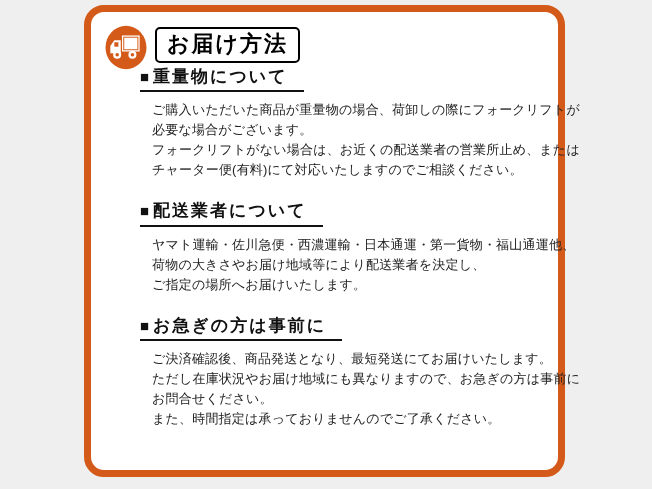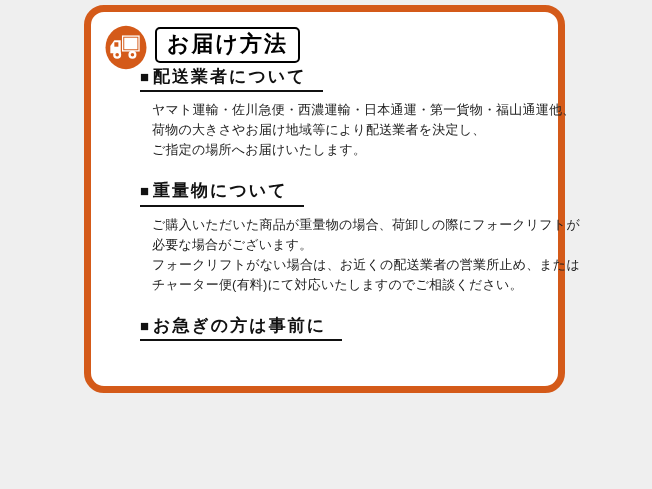--- a/index.html
+++ b/index.html
@@ -13,21 +13,21 @@
     font-family: "Liberation Sans", "DejaVu Sans", sans-serif;
     color: #1d1d1d;
     position: relative;
     overflow: hidden;
   }
   .panel {
     position: absolute;
     left: 84px;
     top: 5px;
     width: 481px;
-    height: 388px;
+    height: 472px;
     box-sizing: border-box;
     background: #ffffff;
     border: 7px solid #d45a19;
     border-radius: 20px;
   }
   .panel-header {
     display: flex;
     align-items: flex-start;
     padding: 13px 0 0 14px;
   }
@@ -100,36 +100,42 @@
         <circle cx="34" cy="37" r="5" fill="#ffffff"></circle>
         <circle cx="34" cy="37" r="2.2" fill="#d45a19"></circle>
       </svg>
     </span>
     <div class="title-box">お届け方法</div>
   </div>
 
   <div class="sections">
 
     <section>
-      <h2 class="sec-head"><span class="bullet">■</span><span>配送業者について</span></h2>
-      <div class="body-lines">
-        <p class="line">ヤマト運輸・佐川急便・西濃運輸・日本通運・第一貨物・福山通運他、</p>
-        <p class="line">荷物の大きさやお届け地域等により配送業者を決定し、</p>
-        <p class="line">ご指定の場所へお届けいたします。</p>
-      </div>
-    </section>
-
-    <section>
       <h2 class="sec-head"><span class="bullet">■</span><span>重量物について</span></h2>
       <div class="body-lines">
         <p class="line">ご購入いただいた商品が重量物の場合、荷卸しの際にフォークリフトが</p>
         <p class="line">必要な場合がございます。</p>
         <p class="line">フォークリフトがない場合は、お近くの配送業者の営業所止め、または</p>
         <p class="line">チャーター便(有料)にて対応いたしますのでご相談ください。</p>
       </div>
     </section>
 
     <section>
+      <h2 class="sec-head"><span class="bullet">■</span><span>配送業者について</span></h2>
+      <div class="body-lines">
+        <p class="line">ヤマト運輸・佐川急便・西濃運輸・日本通運・第一貨物・福山通運他、</p>
+        <p class="line">荷物の大きさやお届け地域等により配送業者を決定し、</p>
+        <p class="line">ご指定の場所へお届けいたします。</p>
+      </div>
+    </section>
+
+    <section>
       <h2 class="sec-head"><span class="bullet">■</span><span>お急ぎの方は事前に</span></h2>
+      <div class="body-lines">
+        <p class="line">ご決済確認後、商品発送となり、最短発送にてお届けいたします。</p>
+        <p class="line">ただし在庫状況やお届け地域にも異なりますので、お急ぎの方は事前に</p>
+        <p class="line">お問合せください。</p>
+        <p class="line">また、時間指定は承っておりませんのでご了承ください。</p>
+      </div>
     </section>
 
   </div>
 </div>
 
 </body></html>

